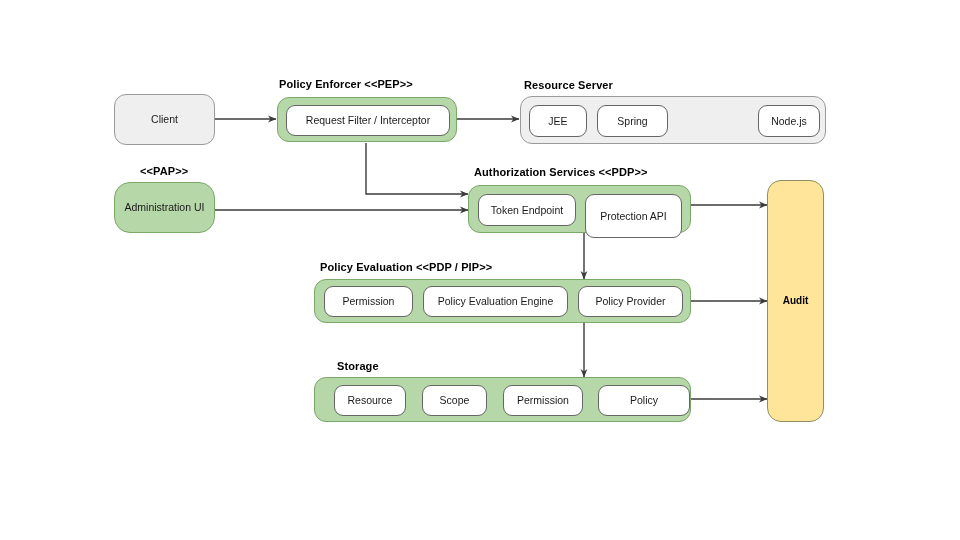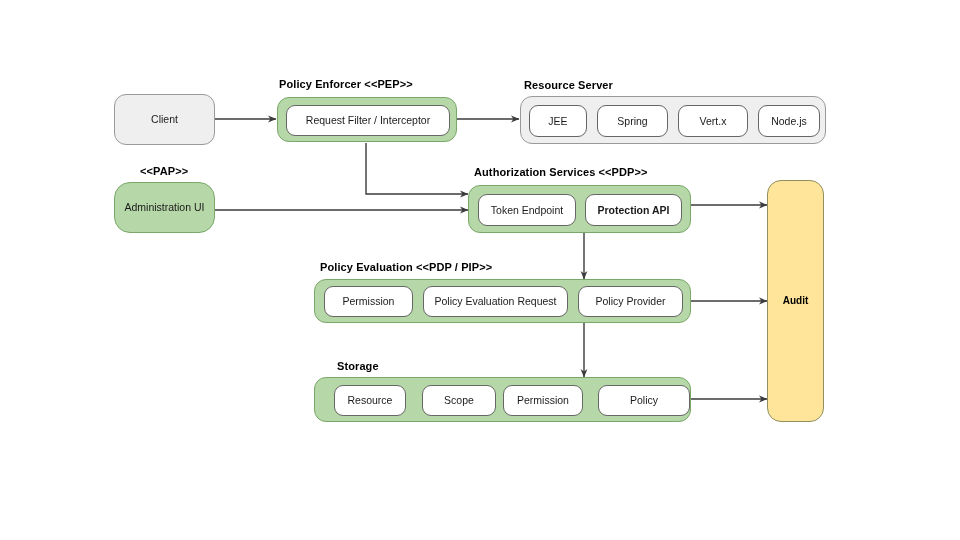--- a/index.html
+++ b/index.html
@@ -129,62 +129,59 @@
   </div>
 
   <div class="grp-label" style="left:524px; top:79px;">Resource Server</div>
   <div class="container-grey" style="left:520px; top:96px; width:306px; height:48px;">
     <div class="node node-white" style="left:8px; top:8px; width:58px; height:32px;">
       <span>JEE</span>
     </div>
     <div class="node node-white" style="left:76px; top:8px; width:71px; height:32px;">
       <span>Spring</span>
     </div>
-    <div class="node node-white" style="left:157px; top:8px; width:70px; height:32px;">
-      <span>Vert.x</span>
-    </div>
     <div class="node node-white" style="left:237px; top:8px; width:62px; height:32px;">
       <span>Node.js</span>
     </div>
   </div>
 
   <div class="grp-label" style="left:140px; top:165px;">&lt;&lt;PAP&gt;&gt;</div>
   <div class="node node-green" style="left:114px; top:182px; width:101px; height:51px;">
     <span>Administration UI</span>
   </div>
 
   <div class="grp-label" style="left:474px; top:166px;">Authorization Services &lt;&lt;PDP&gt;&gt;</div>
   <div class="container-green" style="left:468px; top:185px; width:223px; height:48px;">
     <div class="node node-white" style="left:9px; top:8px; width:98px; height:32px;">
       <span>Token Endpoint</span>
     </div>
-    <div class="node node-white" style="left:116px; top:8px; width:97px; height:32px;font-weight:bold;">
+    <div class="node node-white" style="left:116px; top:8px; width:97px; height:44px;">
       <span>Protection API</span>
     </div>
   </div>
 
   <div class="grp-label" style="left:320px; top:261px;">Policy Evaluation &lt;&lt;PDP / PIP&gt;&gt;</div>
   <div class="container-green" style="left:314px; top:279px; width:377px; height:44px;">
     <div class="node node-white" style="left:9px; top:6px; width:89px; height:31px;">
       <span>Permission</span>
     </div>
     <div class="node node-white" style="left:108px; top:6px; width:145px; height:31px;">
-      <span>Policy Evaluation Request</span>
+      <span>Policy Evaluation Engine</span>
     </div>
     <div class="node node-white" style="left:263px; top:6px; width:105px; height:31px;">
       <span>Policy Provider</span>
     </div>
   </div>
 
   <div class="grp-label" style="left:337px; top:360px;">Storage</div>
   <div class="container-green" style="left:314px; top:377px; width:377px; height:45px;">
     <div class="node node-white" style="left:19px; top:7px; width:72px; height:31px;">
       <span>Resource</span>
     </div>
-    <div class="node node-white" style="left:107px; top:7px; width:74px; height:31px;">
+    <div class="node node-white" style="left:107px; top:7px; width:65px; height:31px;">
       <span>Scope</span>
     </div>
     <div class="node node-white" style="left:188px; top:7px; width:80px; height:31px;">
       <span>Permission</span>
     </div>
     <div class="node node-white" style="left:283px; top:7px; width:92px; height:31px;">
       <span>Policy</span>
     </div>
   </div>
 

